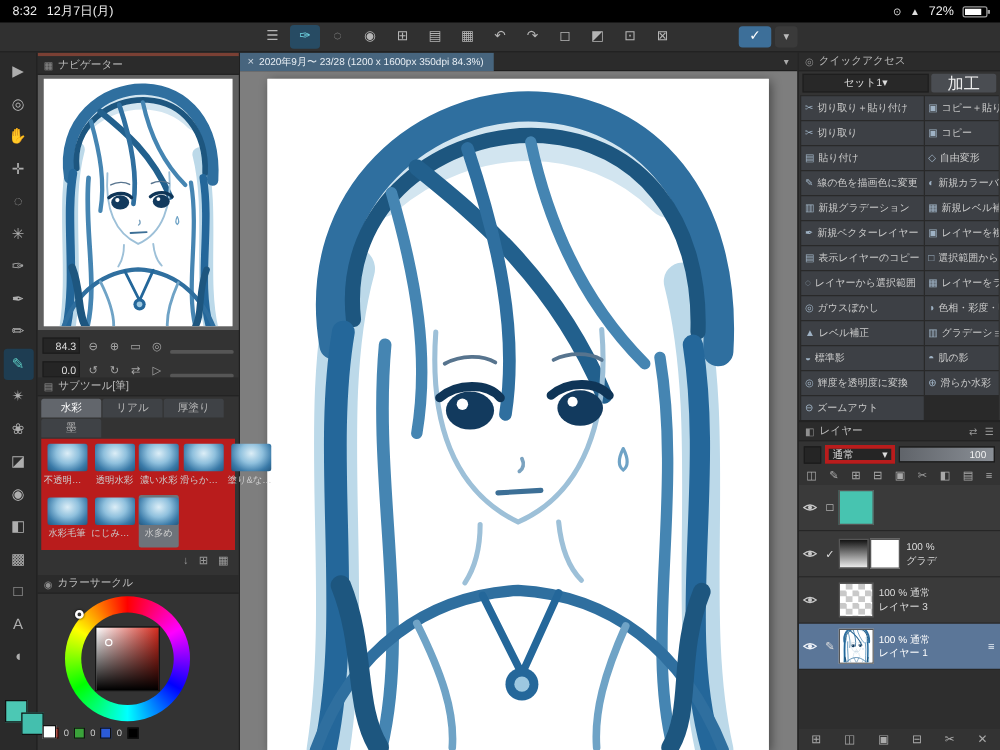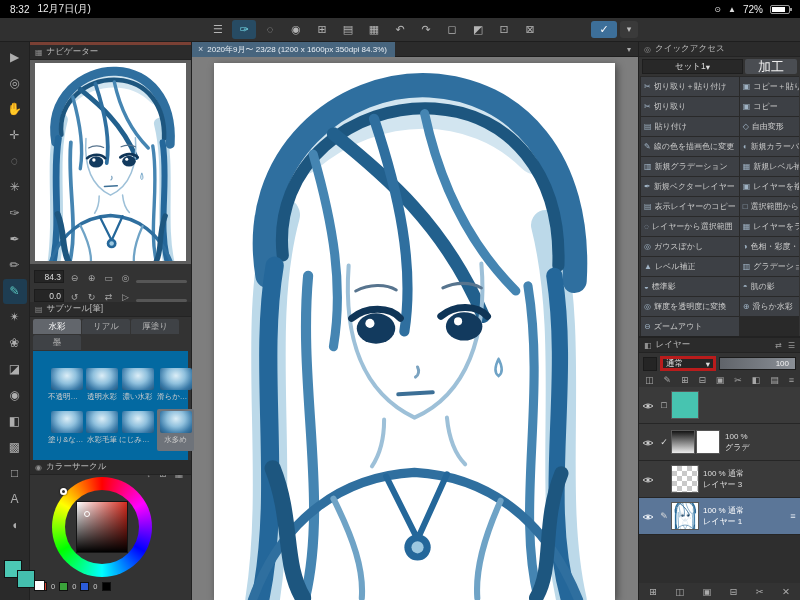--- a/index.html
+++ b/index.html
@@ -48,21 +48,21 @@
   .nav-ctrl{height:19px;display:flex;align-items:flex-end;gap:3px;padding:0 4px;font-size:8.5px}
   .nav-val{width:30px;height:13px;background:#252525;border:1px solid #1c1c1c;text-align:right;padding-right:2px;line-height:12px;color:#ddd;flex:none}
   .nav-ic{width:15px;text-align:center;font-size:9px;color:#a5a5a5}
   .nav-track{flex:1;height:3px;background:#565656;border-radius:2px}
 
   
   .st-panel{height:158px;display:flex;flex-direction:column;flex:none}
   .st-tabs{display:flex;flex-wrap:wrap;gap:1px;padding:2px 3px 0}
   .st-tab{width:48px;height:15px;line-height:15px;text-align:center;font-size:8.5px;background:#3f4246;color:#b8b8b8;border-radius:2px 2px 0 0}
   .st-tab.selected{background:#62666c;color:#fff}
-  .st-grid{display:grid;grid-template-columns:repeat(4,1fr);gap:1px;background:#0369a1;margin:1px 3px 0;padding:15px}
+  .st-grid{display:grid;grid-template-columns:repeat(5,1fr);gap:1px;background:#b91c1c;margin:1px 3px 0;padding:2px}
   .st-cell{height:42px;display:flex;flex-direction:column;align-items:center;padding-top:2px;gap:2px;border-radius:2px}
   .st-cell.selected{background:#6e737a}
   .st-thumb{width:32px;height:22px;border-radius:2px;background:radial-gradient(ellipse at 50% 35%,#dceef7 0%,#8fc0dd 40%,#3a7aa8 75%,#24577e 100%)}
   .st-label{font-size:7.5px;color:#ccc;max-width:37px;overflow:hidden;white-space:nowrap;text-overflow:ellipsis}
   .st-foot{display:flex;justify-content:flex-end;gap:8px;padding:3px 8px;font-size:9px;color:#999}
 
   
   .cw-panel{height:140px;display:flex;flex-direction:column;flex:none}
   .cw-wrap{position:relative;height:104px;flex:none}
   .ring{position:absolute;left:22px;top:2px;width:100px;height:100px;border-radius:50%;background:conic-gradient(from 0deg,#f00,#f0f,#00f,#0ff,#0f0,#ff0,#f00)}

